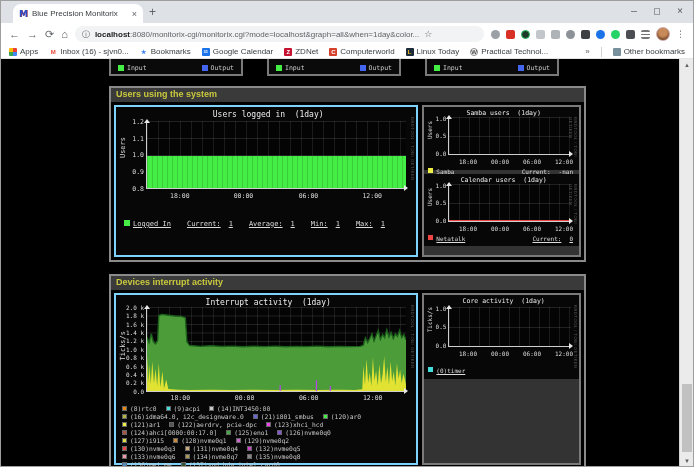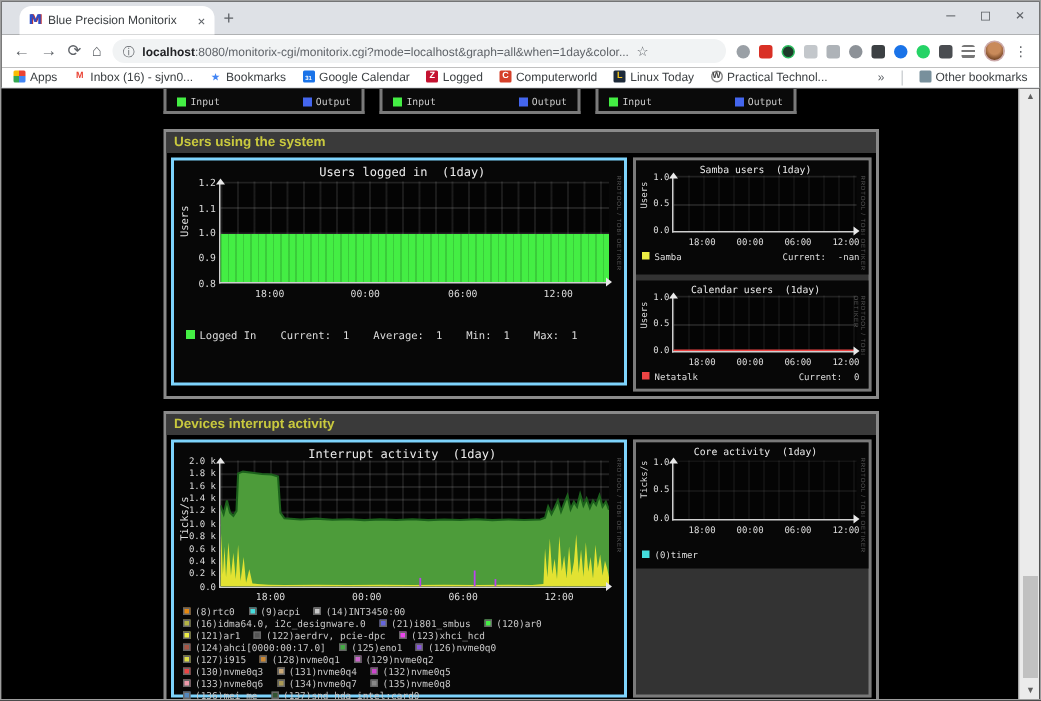--- a/index.html
+++ b/index.html
@@ -21,30 +21,30 @@
   .infoicon{font-size:8px;color:#5f6368;}
   .url{font-size:8px;white-space:nowrap;overflow:hidden;color:#5f6368;}
   .url b{color:#202124;font-weight:bold;margin-top:20px;}
   .staricon{font-size:9px;color:#5f6368;}
   .extrow{display:flex;align-items:center;gap:6px;}
   .ext{width:9px;height:9px;border-radius:2px;}
   .avatar{width:14px;height:14px;border-radius:50%;background:radial-gradient(circle at 50% 35%,#c98a5a 0 40%,#7a4a28 75%);border:1px solid #caa;}
   .dots{color:#5f6368;font-size:9px;letter-spacing:0;}
 
   .bookmarksbar{height:14px;background:#fff;display:flex;align-items:center;gap:11px;padding:0 8px;font-size:8px;color:#3c4043;border-bottom:1px solid #e4e6e8;}
-  .bm{display:flex;align-items:flex-start;gap:3px;white-space:nowrap;}
+  .bm{display:flex;align-items:center;gap:3px;white-space:nowrap;}
   .bmicon{width:8px;height:8px;border-radius:1px;display:inline-flex;align-items:center;justify-content:center;font-size:6px;color:#fff;font-weight:bold;}
   .bmspacer{flex:1;}
   .chev{color:#5f6368;font-size:8px;}
   .vsep{width:1px;height:10px;background:#d0d3d6;}
 
   
   .content{position:relative;height:408px;background:#000;overflow:hidden;}
 
-  .partialrow{position:absolute;left:108px;top:0;display:flex;gap:10px;}
+  .partialrow{position:absolute;left:108px;top:0;display:flex;gap:24px;}
   .ppanel{width:134px;height:17px;background:#0a0a0a;border:2px solid #7a7a7a;border-top:none;display:flex;align-items:flex-end;justify-content:space-between;padding:2px 7px;font:6.5px "DejaVu Sans Mono",monospace;color:#ccc;}
   .sq{display:inline-block;width:6px;height:6px;margin-right:3px;vertical-align:-1px;}
 
   .section{position:absolute;left:108px;width:477px;border:2px solid #8a8a8a;background:#000;}
   .sechead{background:#3a3a3a;color:#c9c93e;font-weight:bold;font-size:9px;padding:2px 5px;line-height:1.1;}
   .secbody{display:flex;gap:4px;padding:3px;align-items:stretch;}
   .gpanel{border:2px solid #7dd3fc;background:#070707;position:relative;}
   .rightcol{width:160px;border:2px solid #7a7a7a;background:#333;display:flex;flex-direction:column;gap:4px;}
   .sgraph{background:#070707;position:relative;flex:0 0 auto;}
 
@@ -58,21 +58,21 @@
   .plot::before{content:"";position:absolute;top:-5px;left:-3.5px;border:3px solid transparent;border-bottom:4px solid #e8e8e8;}
   .plot::after{content:"";position:absolute;right:-5px;bottom:-3.5px;border:3px solid transparent;border-left:4px solid #e8e8e8;}
 
   .yticks{position:absolute;display:flex;flex-direction:column;justify-content:space-between;text-align:right;font:6.5px "DejaVu Sans Mono",monospace;color:#ddd;}
   .xticks{position:absolute;font:6.5px "DejaVu Sans Mono",monospace;color:#ddd;}
   .xt{position:absolute;transform:translateX(-50%);white-space:nowrap;}
 
   .ufill{position:absolute;left:0;right:0;bottom:0;background-image:repeating-linear-gradient(90deg,rgba(0,0,0,.14) 0 1px,transparent 1px 5px);}
   .zline{position:absolute;left:0;right:0;bottom:0;height:1px;}
 
-  .legendrow{position:absolute;display:flex;font:7px "DejaVu Sans Mono",monospace;color:#ddd;white-space:nowrap;}
+  .legendrow{position:absolute;display:flex;font:7px "DejaVu Sans Mono",monospace;color:#ddd;white-space:nowrap;text-decoration:underline;}
   .stat{margin-left:16px;}
   .statv{margin-left:8px;}
   .devlegend{position:absolute;left:6px;display:flex;flex-direction:column;gap:1px;font:6.3px "DejaVu Sans Mono",monospace;color:#c9c9c9;}
   .devrow{display:flex;gap:9px;align-items:center;white-space:nowrap;}
   .dsq{display:inline-block;width:5px;height:5px;margin-right:3px;vertical-align:-0.5px;border:0.5px solid #666;}
 
   
   .scrollbar{position:absolute;right:0;top:0;bottom:0;width:14px;background:#ebebeb;border-left:1px solid #d4d4d4;}
   .sb-arrow{position:absolute;left:0;width:14px;height:12px;color:#606060;font-size:6px;text-align:center;line-height:12px;}
   .sb-up{top:0;}
@@ -137,21 +137,21 @@
     <span class="bm">
         <span class="bmicon" style="background:#fff;color:#4285f4;">★</span>
         <span>Bookmarks</span>
       </span>
     <span class="bm">
         <span class="bmicon" style="background:#1a73e8;font-size:4px;">31</span>
         <span>Google Calendar</span>
       </span>
     <span class="bm">
         <span class="bmicon" style="background:#c41230;">Z</span>
-        <span>Logged</span>
+        <span>ZDNet</span>
       </span>
     <span class="bm">
         <span class="bmicon" style="background:#d5402a;">C</span>
         <span>Computerworld</span>
       </span>
     <span class="bm">
         <span class="bmicon" style="background:#1d2a3a;color:#f5c518;">L</span>
         <span>Linux Today</span>
       </span>
     <span class="bm">
@@ -216,21 +216,21 @@
               <span class="statv">1</span>
             <span class="stat">Min:</span>
               <span class="statv">1</span>
             <span class="stat">Max:</span>
               <span class="statv">1</span>
           </div>
           <div class="wm">RRDTOOL / TOBI OETIKER</div>
         </div>
 
         <div class="rightcol">
-          <div class="sgraph" style="height:76px;">
+          <div class="sgraph" style="height:63px;">
             <div class="gtitle stitle">Samba users  (1day)</div>
             <div class="ylab" style="left:2px;top:14px;font-size:6px;">Users</div>
             <div class="yticks" style="left:2px;top:8px;width:20px;height:42px;font-size:6px;">
               <span>1.0</span>
                 <span>0.5</span>
                 <span>0.0</span>
             </div>
             <div class="plot" style="left:24px;top:10px;width:123px;height:38px;background-size:100% 19px,10px 100%;"></div>
             <div class="xticks" style="left:24px;top:51px;width:123px;font-size:6px;">
               <span class="xt" style="left:16%;">18:00</span>

